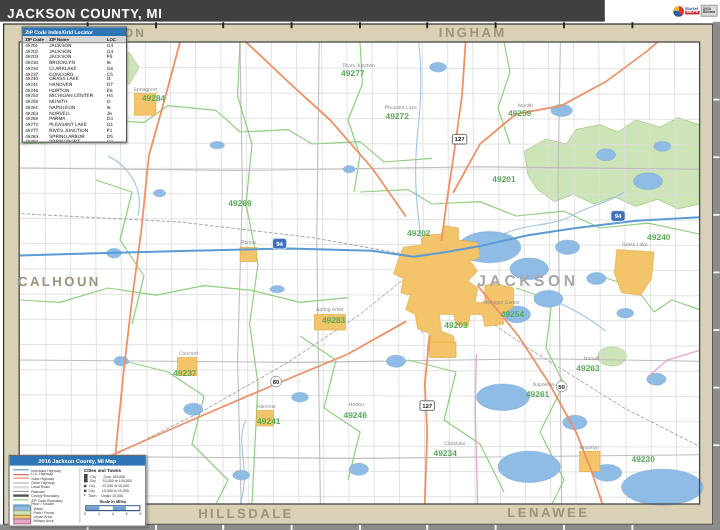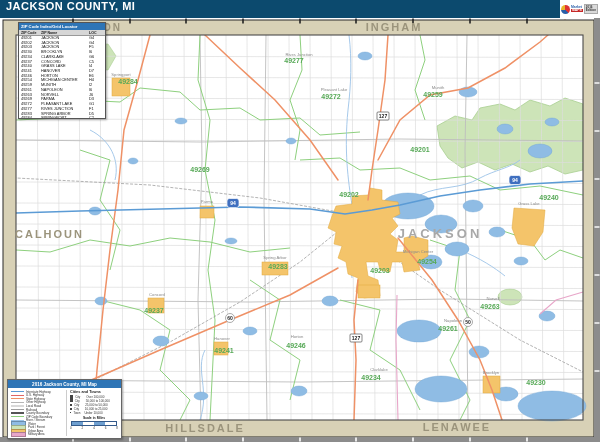--- a/index.html
+++ b/index.html
@@ -1,21 +1,21 @@
 <!DOCTYPE html>
 <html><head>
 <meta charset="utf-8">
 <style>
   html,body{margin:0;padding:0;}
   body{width:600px;height:442px;position:relative;overflow:hidden;
        font-family:"Liberation Sans","DejaVu Sans",sans-serif;background:#fff;}
   .stage{position:absolute;inset:0;width:600px;height:442px;}
   
-  .titlebar{position:absolute;left:0;top:0;width:584px;height:18px;background:#0c4a6e;
-            display:flex;align-items:flex-start;z-index:30;}
+  .titlebar{position:absolute;left:0;top:0;width:504px;height:18px;background:#404040;
+            display:flex;align-items:flex-end;z-index:30;}
   .titlebar .t{color:#fff;font-weight:bold;font-size:11px;letter-spacing:.5px;padding-left:6px;}
   .logo{position:absolute;right:0;top:0;width:38px;height:18px;background:#fff;z-index:31;
         display:flex;align-items:center;gap:1px;padding:0 1px;}
   .logo .swirl{width:9px;height:9px;border-radius:50%;
         background:conic-gradient(#d33 0 40%, #2a5fa8 40% 75%, #e9b32a 75% 100%);flex:0 0 auto;}
   .logo .brand{display:flex;flex-direction:column;line-height:3.4px;}
   .logo .brand .b1{font-size:3.4px;color:#2a5fa8;font-weight:bold;}
   .logo .brand .b2{font-size:3.4px;color:#fff;background:#c62828;font-weight:bold;padding:0 1px;}
   .logo .badge{background:#d9d9d9;border:0.5px solid #aaa;display:flex;flex-direction:column;
         justify-content:center;line-height:3.2px;padding:1px;}

